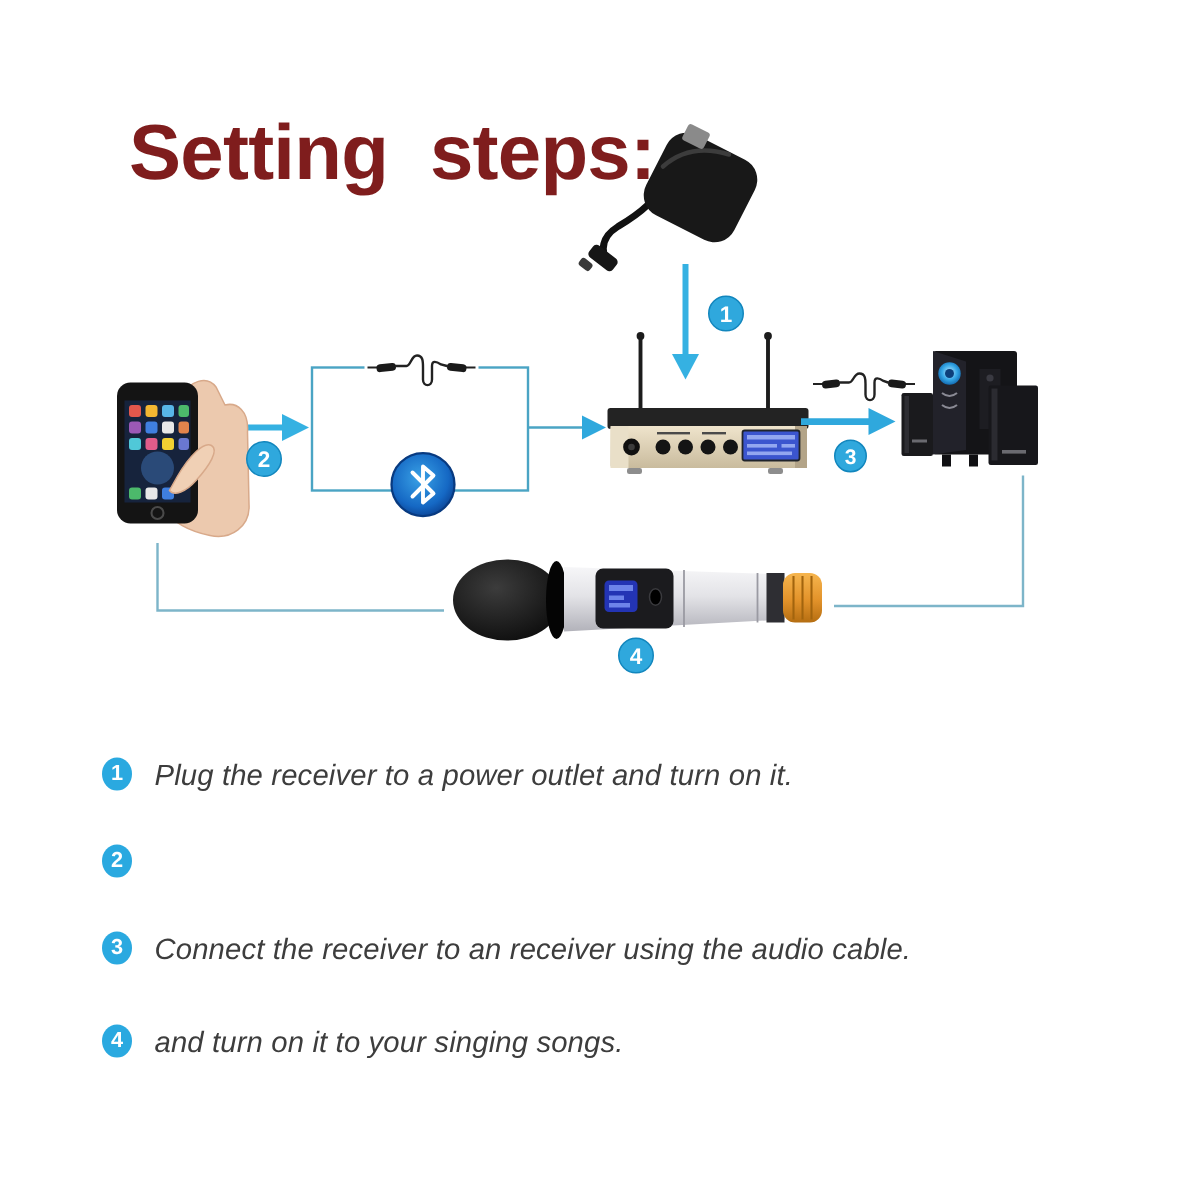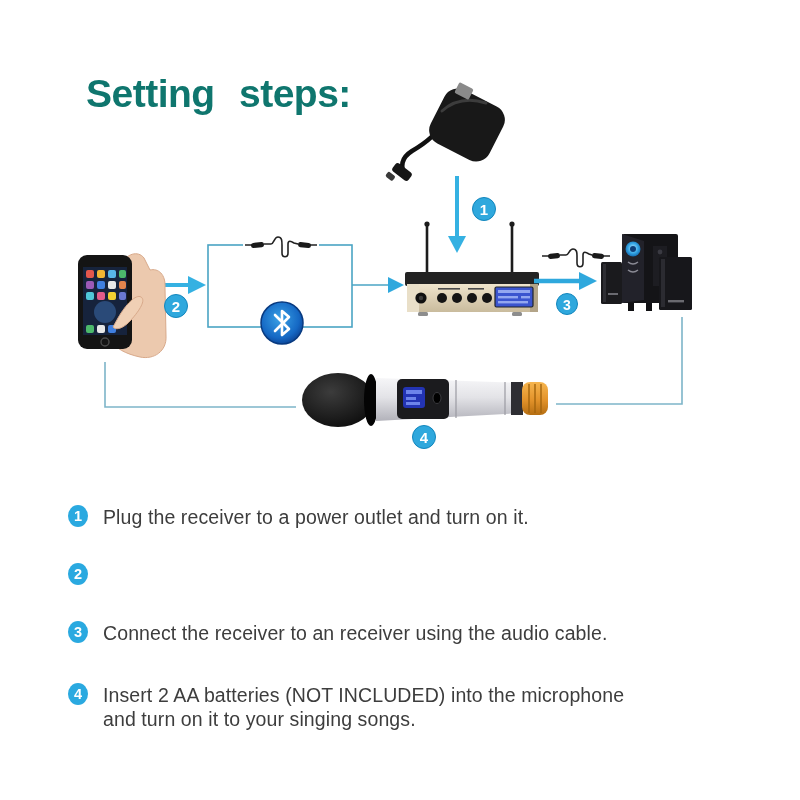--- a/index.html
+++ b/index.html
@@ -2,37 +2,37 @@
 <html><head>
 <meta charset="utf-8">
 <style>
   html,body{margin:0;padding:0;}
   body{
     width:800px;height:800px;background:#ffffff;position:relative;
     font-family:"Liberation Sans", sans-serif;overflow:hidden;
   }
   .page-title{
     position:absolute;left:86px;top:72px;
-    font-size:39px;font-weight:700;color:#0f766e;
+    font-size:52px;font-weight:700;color:#7f1d1d;
     letter-spacing:-0.5px;word-spacing:14px;
   }
   .diagram-svg{position:absolute;left:0;top:0;}
   .steps{position:absolute;left:0;top:0;width:800px;}
   .step{position:absolute;left:60px;width:700px;}
   .step-badge{
     position:absolute;left:8px;top:0px;width:20px;height:22px;
     background:#2aa9e0;border-radius:50%;
     color:#ffffff;font-size:14.5px;font-weight:700;
     display:flex;align-items:center;justify-content:center;
   }
   .step-text{
     display:block;margin-left:43px;
     font-size:19.5px;line-height:24px;color:#3d3d3d;letter-spacing:0.1px;
   }
-  .step-line{display:block;}
+  .step-line{display:block;font-style:italic;}
   #step-1{top:505px;}
   #step-2{top:563px;}
   #step-3{top:621px;}
   #step-4{top:683px;}
 </style>
 </head>
 <body>
 
 <div class="page-title">Setting steps:</div>
 
@@ -255,17 +255,16 @@
   </div>
   <div class="step" id="step-3">
     <span class="step-badge">3</span>
     <span class="step-text">
       <span class="step-line">Connect the receiver to an receiver using the audio cable.</span>
     </span>
   </div>
   <div class="step" id="step-4">
     <span class="step-badge">4</span>
     <span class="step-text">
-      <span class="step-line">Insert 2 AA batteries (NOT INCLUDED) into the microphone</span>
       <span class="step-line">and turn on it to your singing songs.</span>
     </span>
   </div>
 </div>
 
 </body></html>

